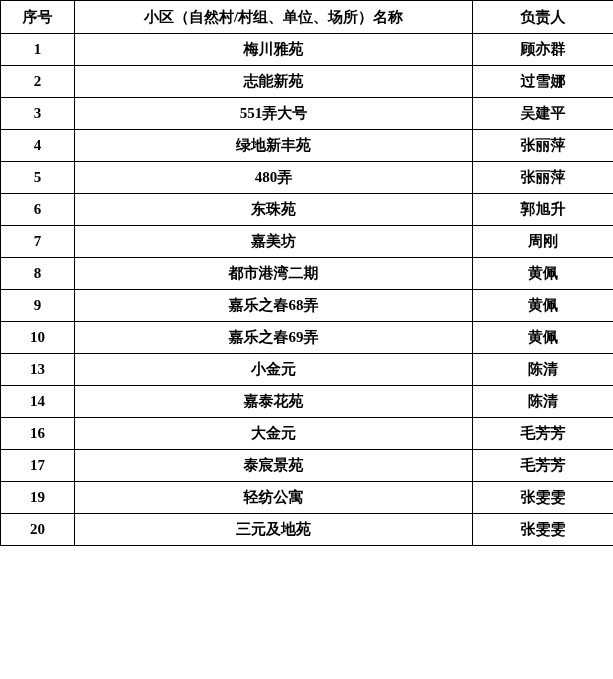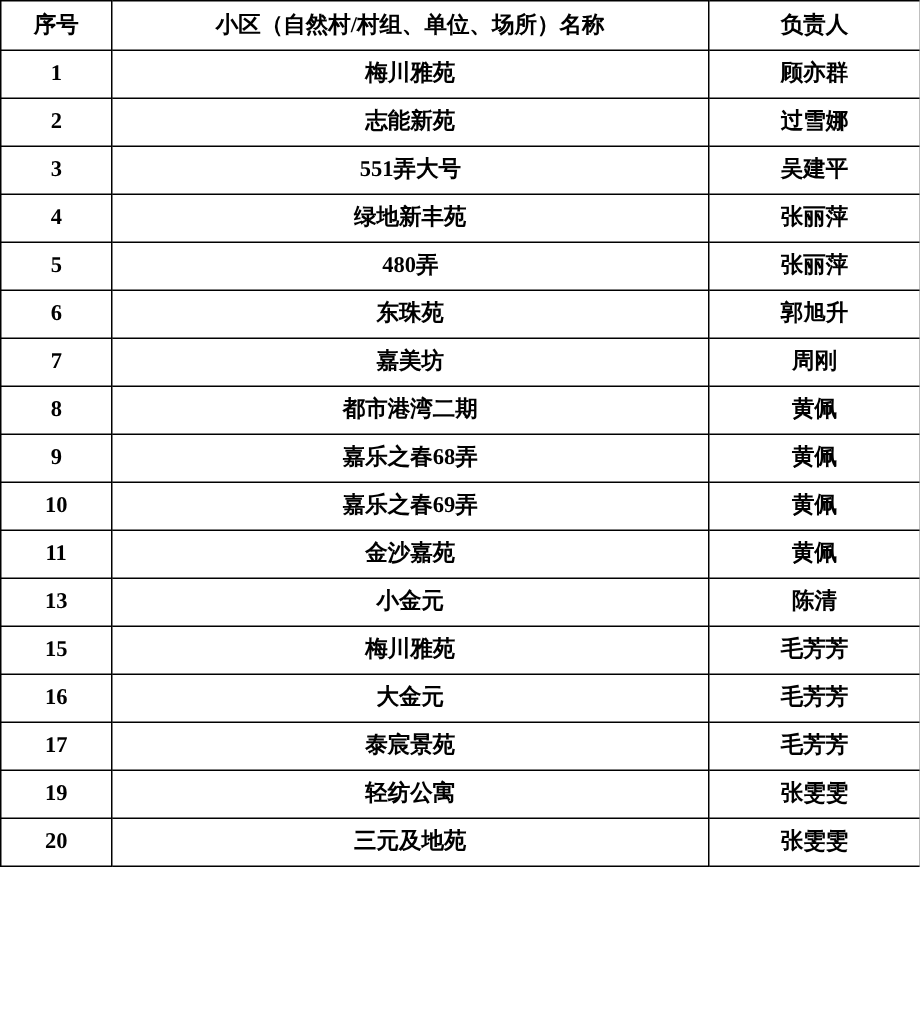--- a/index.html
+++ b/index.html
@@ -112,33 +112,28 @@
         <td class="cell-index">9</td>
         <td class="cell-name">嘉乐之春68弄</td>
         <td class="cell-owner">黄佩</td>
       </tr>
       <tr>
         <td class="cell-index">10</td>
         <td class="cell-name">嘉乐之春69弄</td>
         <td class="cell-owner">黄佩</td>
       </tr>
       <tr>
-        <td class="cell-index">11</td>
-        <td class="cell-name">金沙嘉苑</td>
-        <td class="cell-owner">黄佩</td>
-      </tr>
-      <tr>
         <td class="cell-index">13</td>
         <td class="cell-name">小金元</td>
         <td class="cell-owner">陈清</td>
       </tr>
       <tr>
-        <td class="cell-index">15</td>
-        <td class="cell-name">梅川雅苑</td>
-        <td class="cell-owner">毛芳芳</td>
+        <td class="cell-index">14</td>
+        <td class="cell-name">嘉泰花苑</td>
+        <td class="cell-owner">陈清</td>
       </tr>
       <tr>
         <td class="cell-index">16</td>
         <td class="cell-name">大金元</td>
         <td class="cell-owner">毛芳芳</td>
       </tr>
       <tr>
         <td class="cell-index">17</td>
         <td class="cell-name">泰宸景苑</td>
         <td class="cell-owner">毛芳芳</td>

